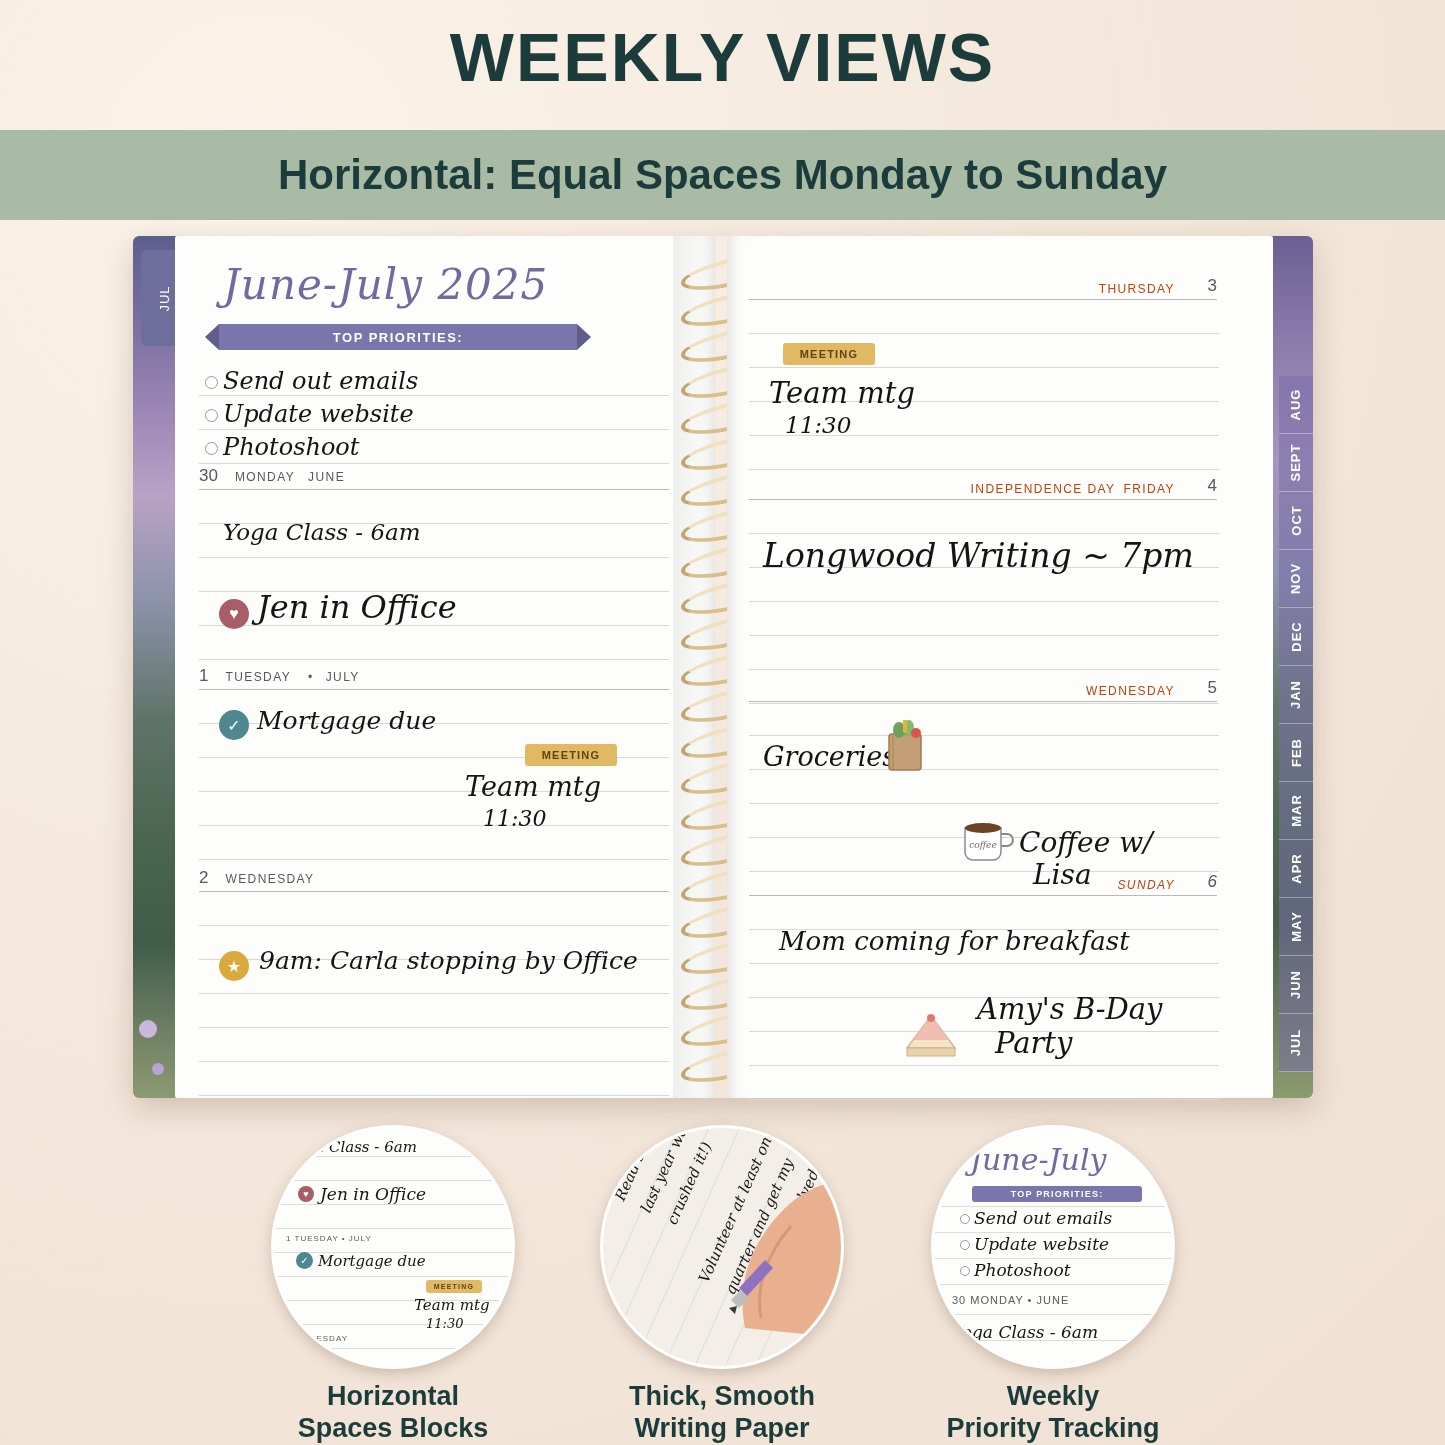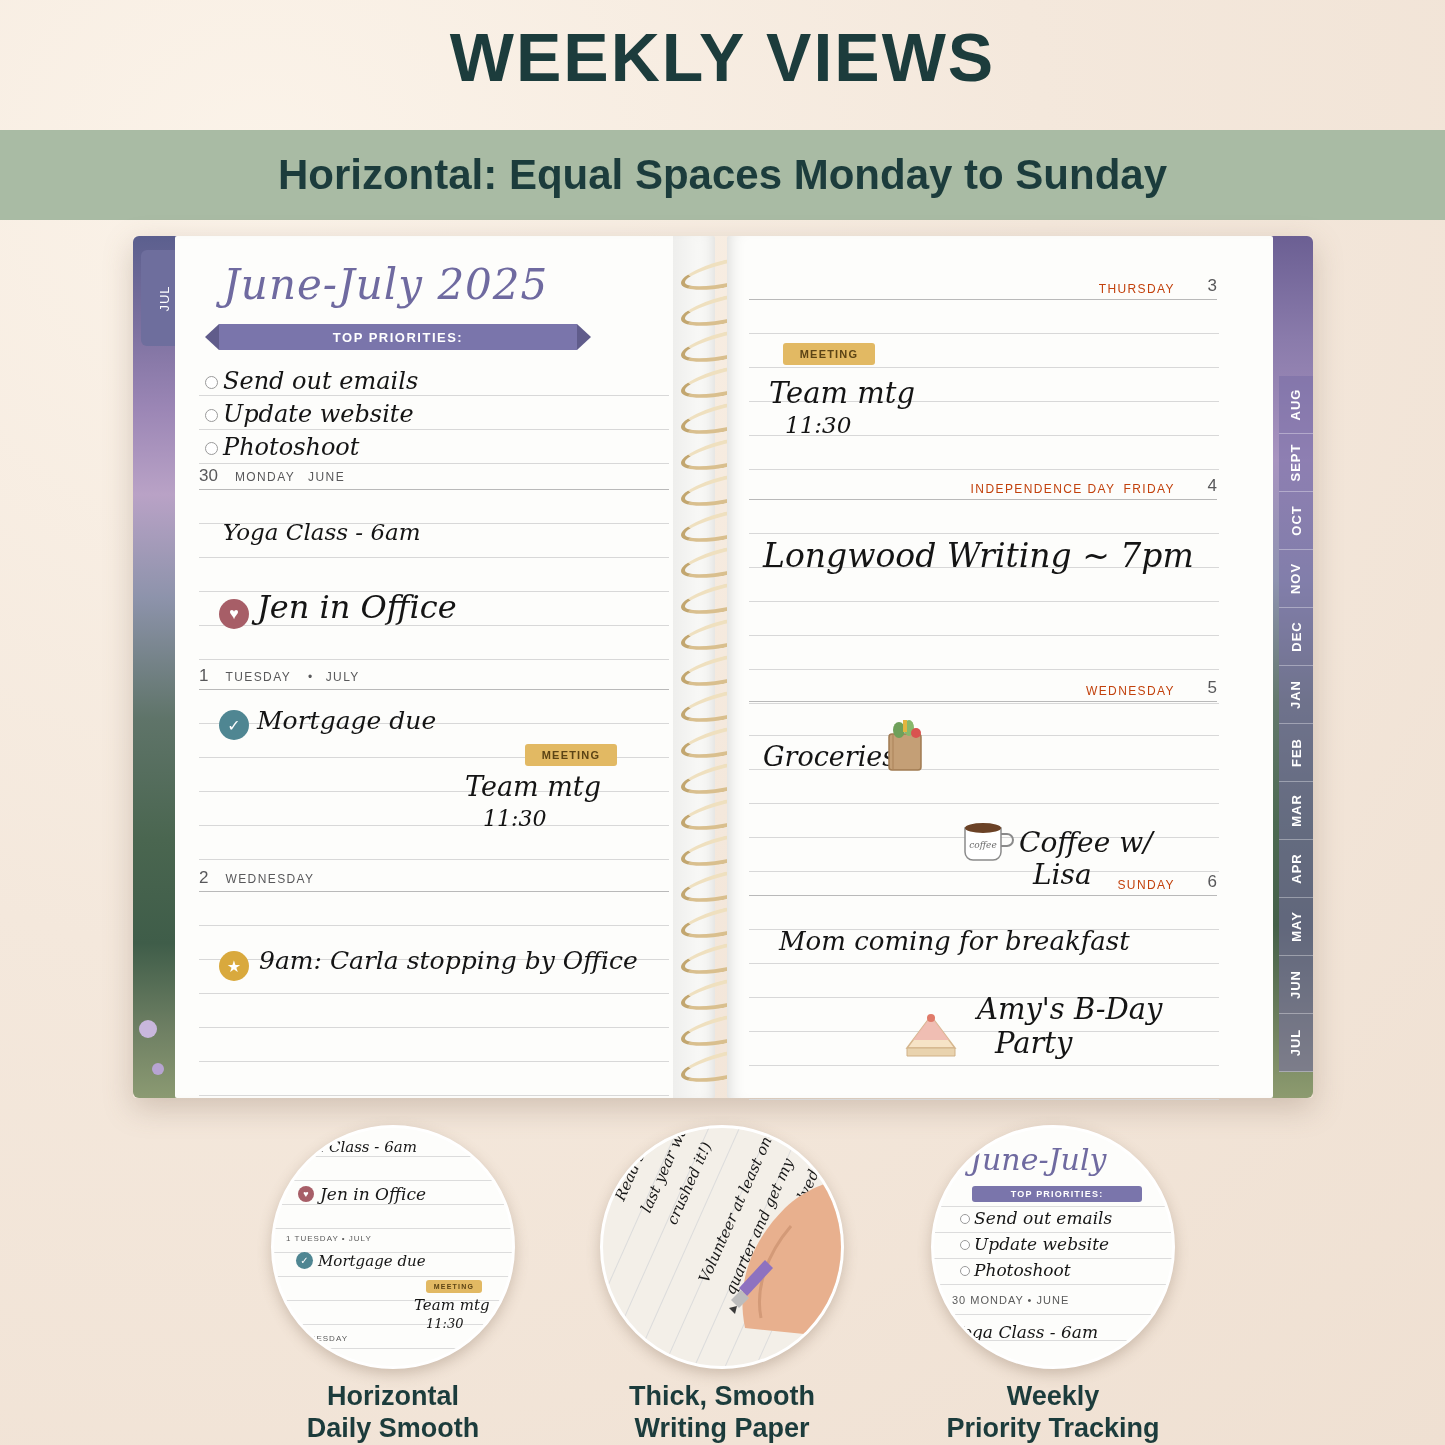--- a/index.html
+++ b/index.html
@@ -629,21 +629,21 @@
 
       <svg class="art-mug" style="left:230px; top:576px;" width="60" height="52" viewBox="0 0 60 52">
         <path d="M8 16 h36 v24 a8 8 0 0 1 -8 8 h-20 a8 8 0 0 1 -8 -8 z" fill="#ffffff" stroke="#8a8a8a" stroke-width="1.5"></path>
         <path d="M44 22 h6 a6 6 0 0 1 0 12 h-6" fill="none" stroke="#8a8a8a" stroke-width="2"></path>
         <ellipse cx="26" cy="16" rx="18" ry="5" fill="#6b4226"></ellipse>
         <text x="26" y="36" font-size="9" text-anchor="middle" fill="#6b6b6b" font-family="DejaVu Serif, serif" font-style="italic">coffee</text>
       </svg>
       <div class="entry" style="left:292px; top:590px; font-size:28px;">Coffee w/</div>
       <div class="entry" style="left:306px; top:622px; font-size:28px;">Lisa</div>
 
-      <div class="day-head-r" style="left:22px; top:636px;">
+      <div class="day-head-r" style="left:22px; top:636px;font-style:italic;">
         <span class="dname">SUNDAY</span>
         <span class="dnum">6</span>
       </div>
       <div class="ruled" style="left:22px; top:660px;">
         <div class="rule-line"></div>
         <div class="rule-line"></div>
         <div class="rule-line"></div>
         <div class="rule-line"></div>
         <div class="rule-line"></div>
         <div class="rule-line"></div>
@@ -684,21 +684,21 @@
         <div class="bub-text" style="left:44px; top:124px;">Mortgage due</div>
         <div class="sticker sticker-meeting" style="left:152px; top:152px; width:56px; height:13px; font-size:7px;">
           <span>MEETING</span>
         </div>
         <div class="bub-text" style="left:140px; top:168px;">Team mtg</div>
         <div class="bub-text" style="left:152px; top:188px; font-size:13px;">11:30</div>
         <div class="bub-meta" style="left:14px; top:206px;">WEDNESDAY</div>
       </div>
       <div class="cap">
         <div>Horizontal</div>
-        <div>Daily Smooth</div>
+        <div>Spaces Blocks</div>
       </div>
     </div>
 
     <div class="feature" style="left:527px; top:0;">
       <div class="bubble" style="background:#f3efe8;">
         <div class="bub-lines" style="transform:rotate(-66deg);">
           <div style="top:30px;"></div>
             <div style="top:58px;"></div>
             <div style="top:86px;"></div>
           <div style="top:114px;"></div>

